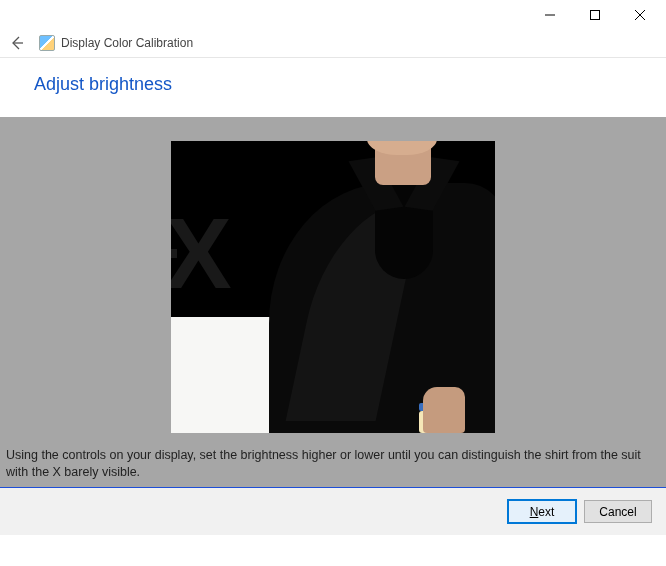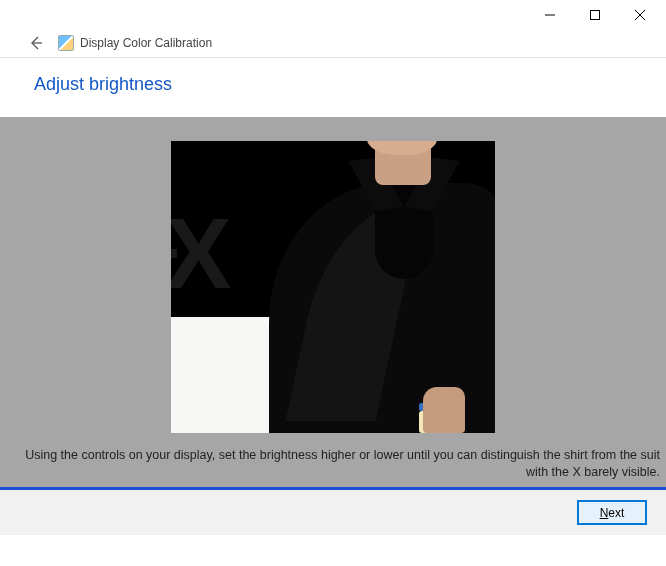--- a/index.html
+++ b/index.html
@@ -26,21 +26,21 @@
       align-items: center;
       justify-content: center;
       color: #000;
     }
     .titlebar svg { display: block; }
     
     .header {
       height: 28px;
       display: flex;
       align-items: center;
-      padding: 0 10px 2px 24px;
+      padding: 0 10px 2px 5px;
       border-bottom: 1px solid #e6e6e6;
     }
     .back-btn {
       width: 24px;
       height: 24px;
       display: flex;
       align-items: center;
       justify-content: center;
       color: #555;
     }
@@ -197,34 +197,34 @@
       background: #3a6fbf;
       border-radius: 2px;
     }
     
     .instruction {
       position: absolute;
       left: 0;
       right: 0;
       bottom: 6px;
       padding: 0 6px;
-      text-align: right;
+      text-align: left;
       font-size: 12.5px;
       color: #222;
       line-height: 1.35;
     }
     
     .footer {
       height: 48px;
       background: #f1f1f1;
-      border-top: 3px solid #1d4ed8;
+      border-top: 1px solid #1d4ed8;
       display: flex;
       justify-content: flex-end;
       align-items: center;
-      padding-right: 20px;
+      padding-right: 14px;
       gap: 8px;
     }
     .btn {
       min-width: 68px;
       height: 23px;
       font-size: 12px;
       font-family: inherit;
       background: #e1e1e1;
       border: 1px solid #adadad;
       color: #000;
@@ -287,13 +287,14 @@
     <div class="jaw"></div>
     <div class="pen-band"></div>
     <div class="pen-tip"></div>
     <div class="hand"></div>
   </div>
   <div class="instruction">Using the controls on your display, set the brightness higher or lower until you can distinguish the shirt from the suit with the X barely visible.</div>
 </div>
 
 <div class="footer">
   <button class="btn primary"><span class="mn">N</span>ext</button>
+  <button class="btn">Cancel</button>
 </div>
 
 </body></html>

